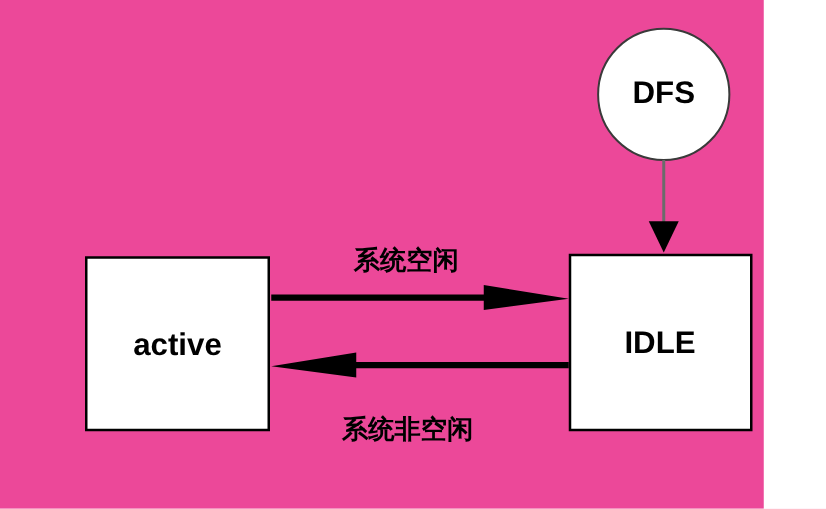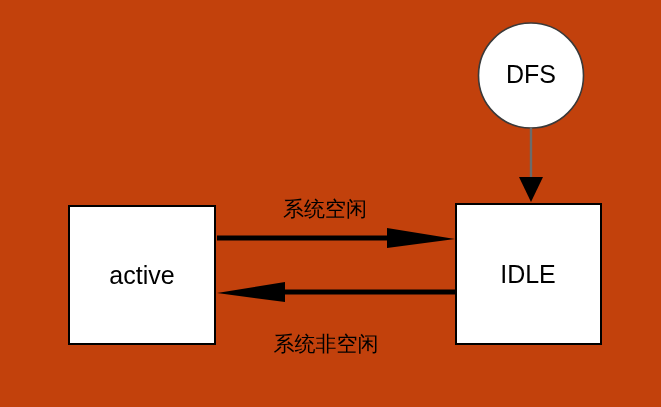--- a/index.html
+++ b/index.html
@@ -6,24 +6,25 @@
   html, body {
     margin: 0;
     padding: 0;
     background: #ffffff;
   }
   body {
     font-family: "Liberation Sans", "DejaVu Sans", sans-serif;
   }
   #diagram-canvas {
     position: relative;
-    width: 661px;
+    width: 611px;
     height: 407px;
-    background: #c2410c;
+    background: #ec4899;
     overflow: hidden;
+    font-weight: bold;
   }
   #diagram-svg {
     position: absolute;
     left: 0;
     top: 0;
     width: 661px;
     height: 407px;
     display: block;
   }
   .node-label {

